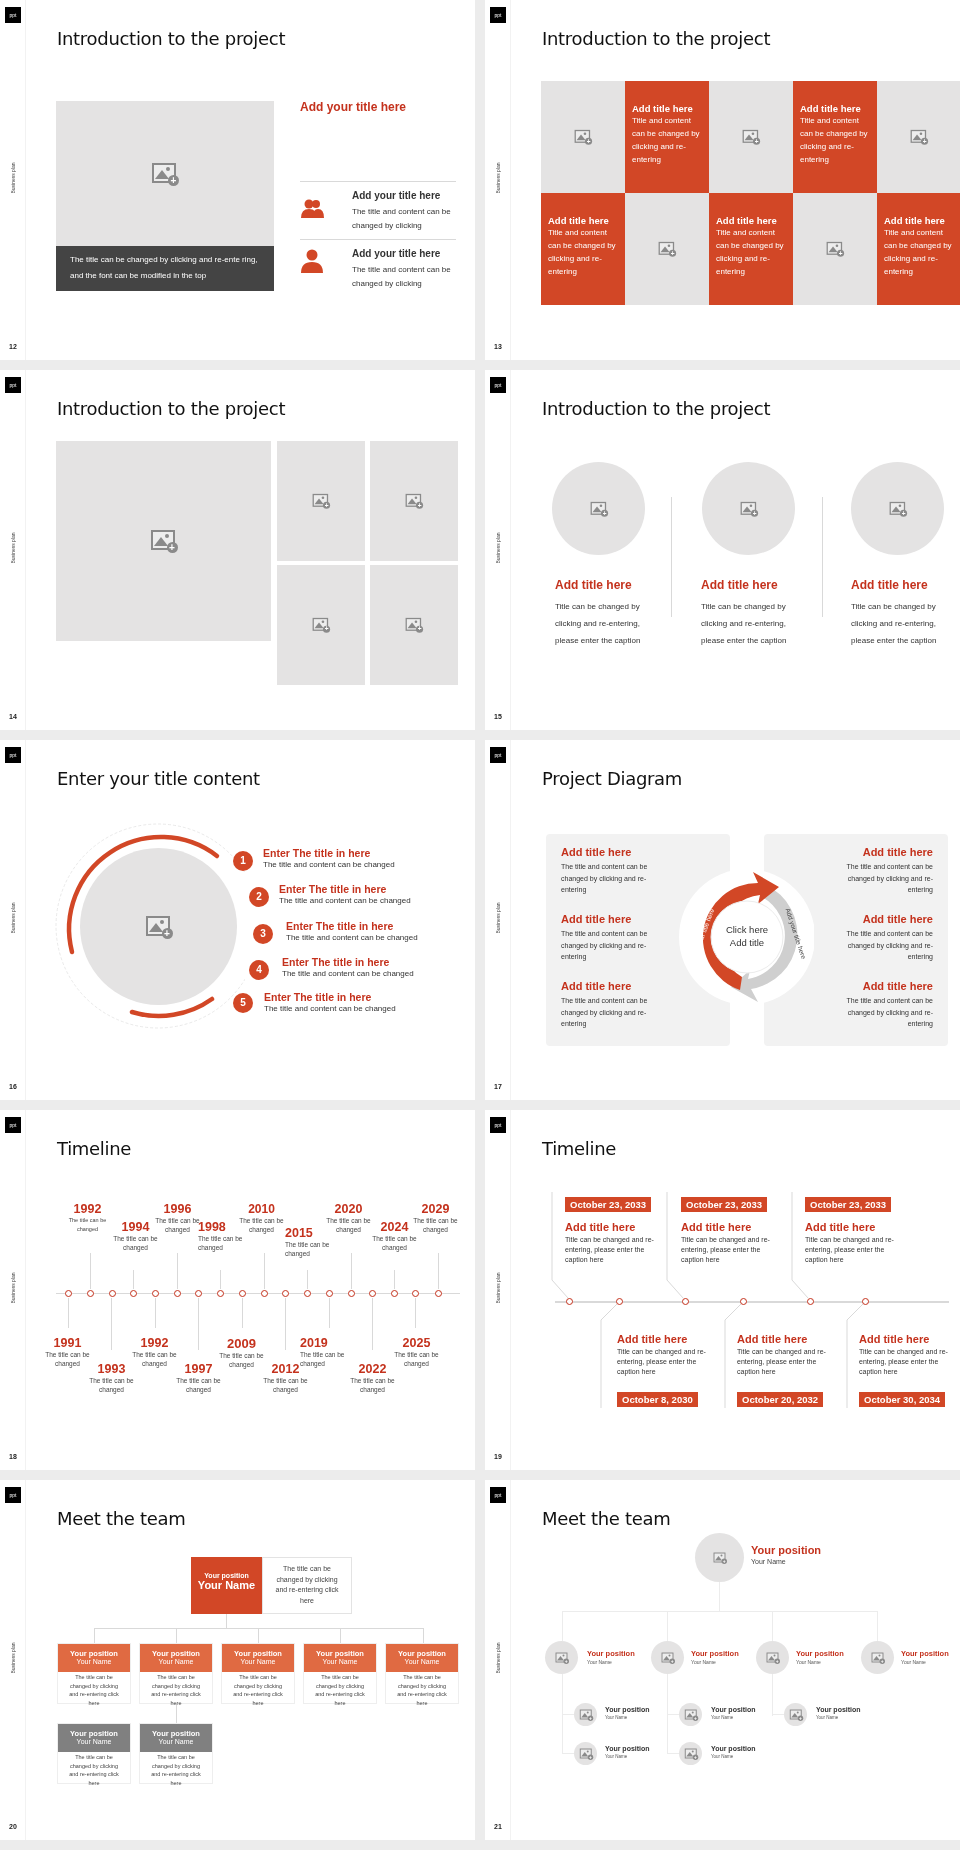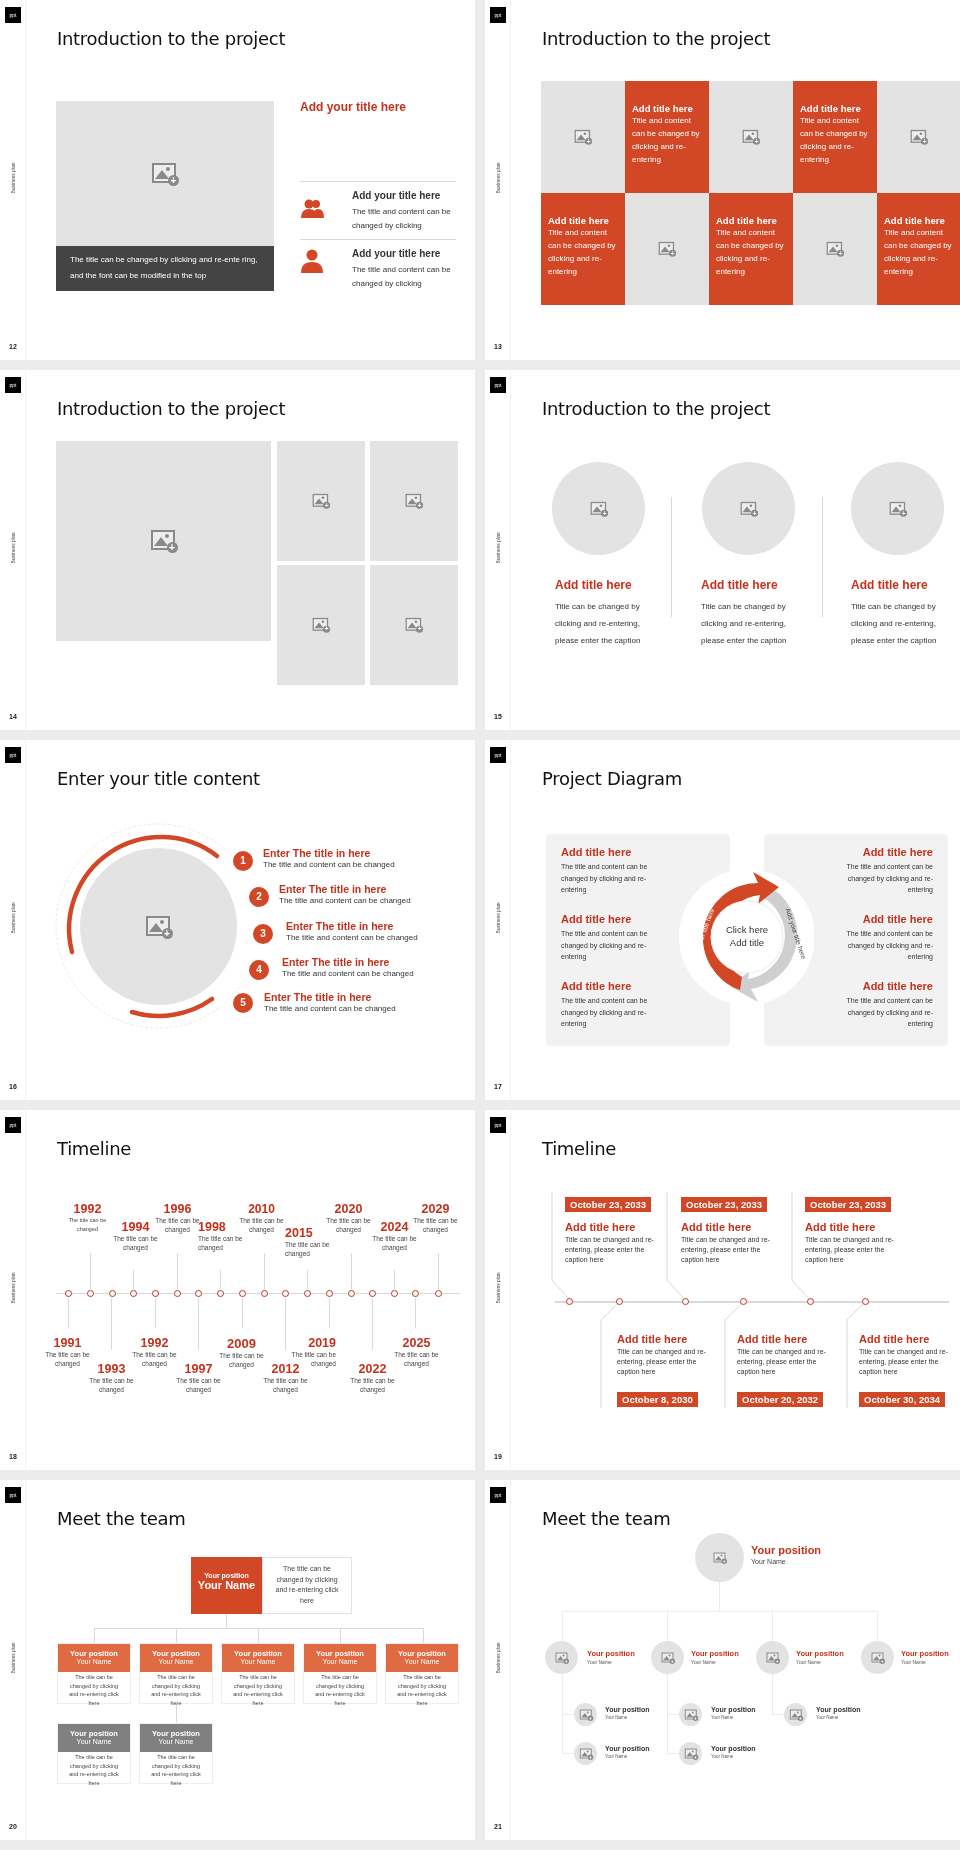--- a/index.html
+++ b/index.html
@@ -421,21 +421,21 @@
       <div class="tiny">The title can be changed</div>
     </div>
   <div style="position:absolute;left:219px;top:226px;width:45px;text-align:center">
       <div class="t-red" style="font-size:13px">2009</div>
       <div class="tiny">The title can be changed</div>
     </div>
   <div style="position:absolute;left:263px;top:252px;width:45px;text-align:center">
       <div class="t-red" style="font-size:12.5px">2012</div>
       <div class="tiny">The title can be changed</div>
     </div>
-  <div style="position:absolute;left:291px;top:226px;width:45px;text-align:right">
+  <div style="position:absolute;left:300px;top:226px;width:45px;text-align:left">
       <div class="t-red" style="font-size:12.5px">2019</div>
       <div class="tiny">The title can be changed</div>
     </div>
   <div style="position:absolute;left:350px;top:252px;width:45px;text-align:center">
       <div class="t-red" style="font-size:12.5px">2022</div>
       <div class="tiny">The title can be changed</div>
     </div>
   <div style="position:absolute;left:394px;top:226px;width:45px;text-align:center">
       <div class="t-red" style="font-size:12.5px">2025</div>
       <div class="tiny">The title can be changed</div>

